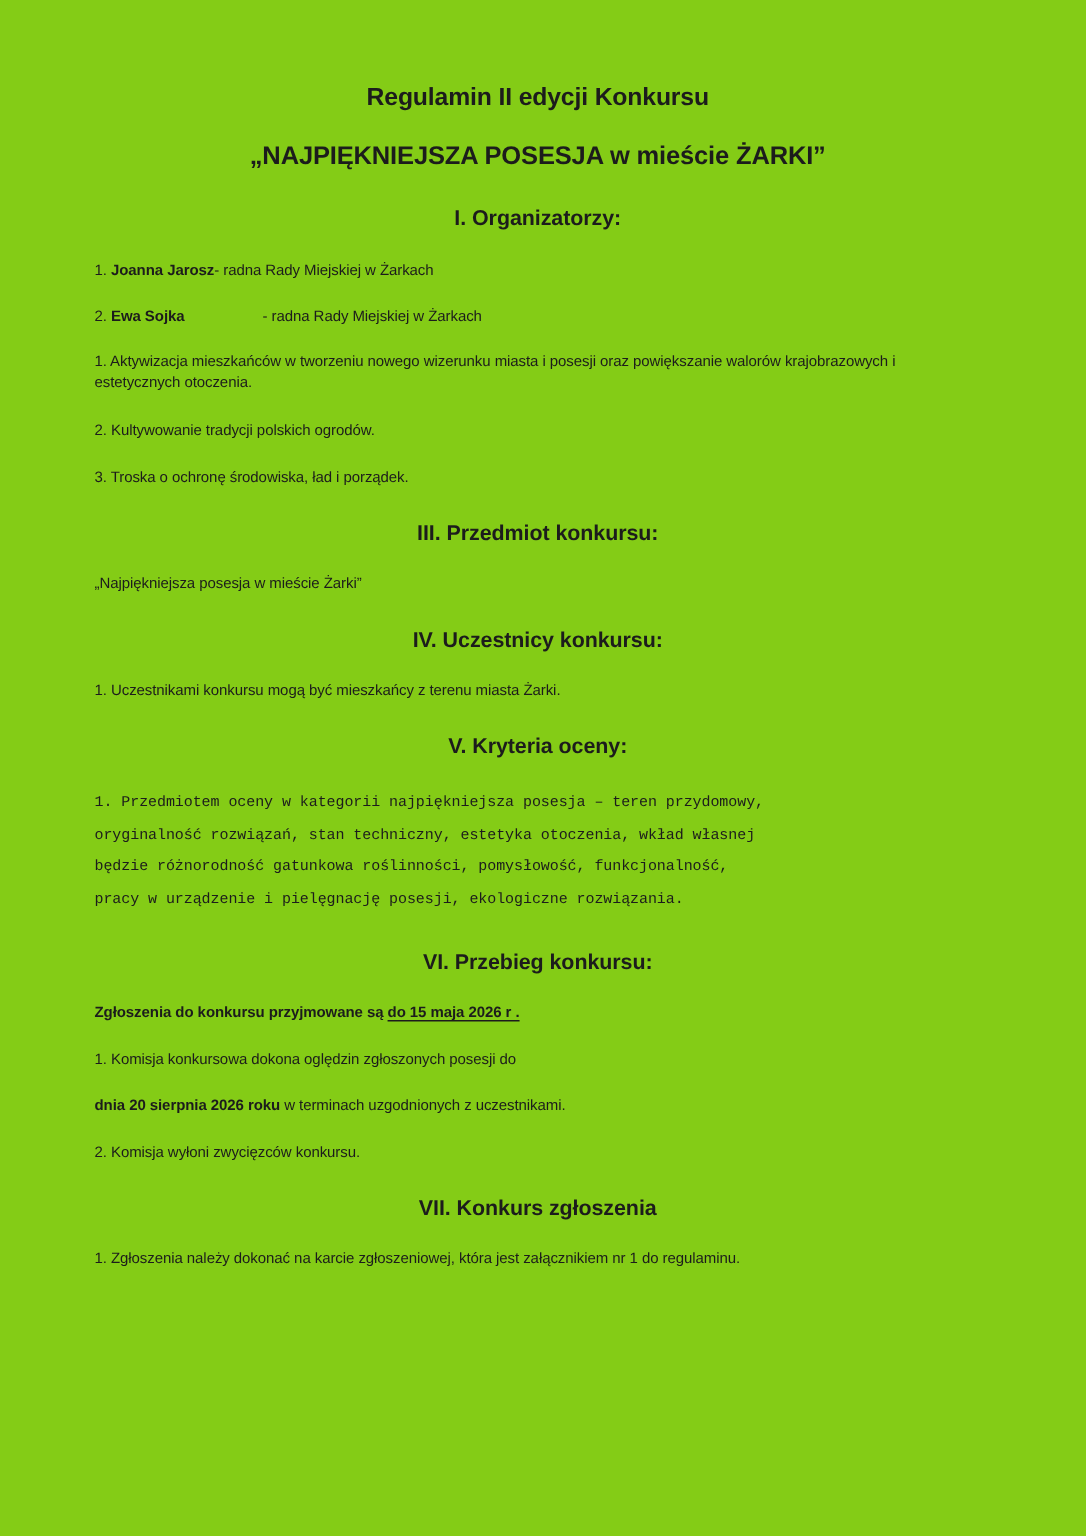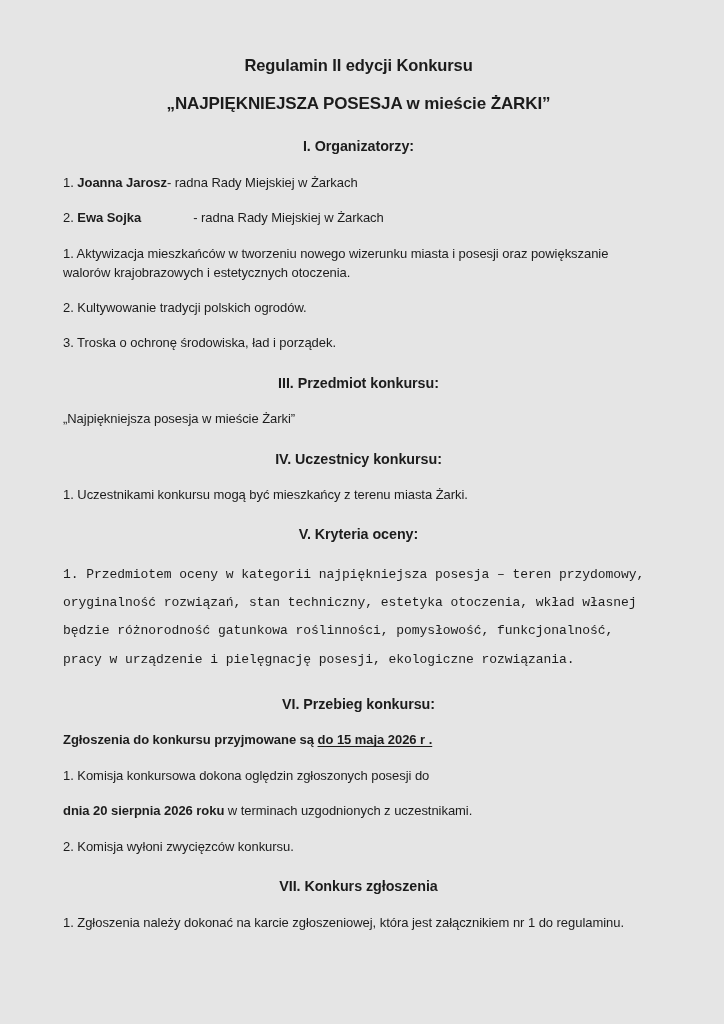--- a/index.html
+++ b/index.html
@@ -15,21 +15,21 @@
     font-family: "Liberation Sans", "DejaVu Sans", sans-serif;
     color: #1c1c1c;
     -webkit-font-smoothing: antialiased;
   }
   .page {
     position: relative;
     width: 724px;
     height: 1024px;
     box-sizing: border-box;
     padding: 48px 70px 0 63px;
-    background: #e5e5e5;
+    background: #84cc16;
   }
 
   
   .doc-title {
     font-size: 16.5px;
     font-weight: bold;
     text-align: center;
     letter-spacing: -0.1px;
     margin: 0;
     padding-top: 6px;
@@ -52,21 +52,21 @@
   .heading {
     font-size: 14.3px;
     font-weight: bold;
     line-height: 1.35;
     margin: 0;
     padding-top: 21px;
     letter-spacing: -0.05px;
     text-align: center;
   }
   .para {
-    font-size: 13px;
+    font-size: 10px;
     font-weight: normal;
     line-height: 1.5;
     margin: 0;
     padding-top: 16px;
     letter-spacing: -0.05px;
   }
   .para.tight {
     line-height: 1.47;
   }
   .para.wide {

